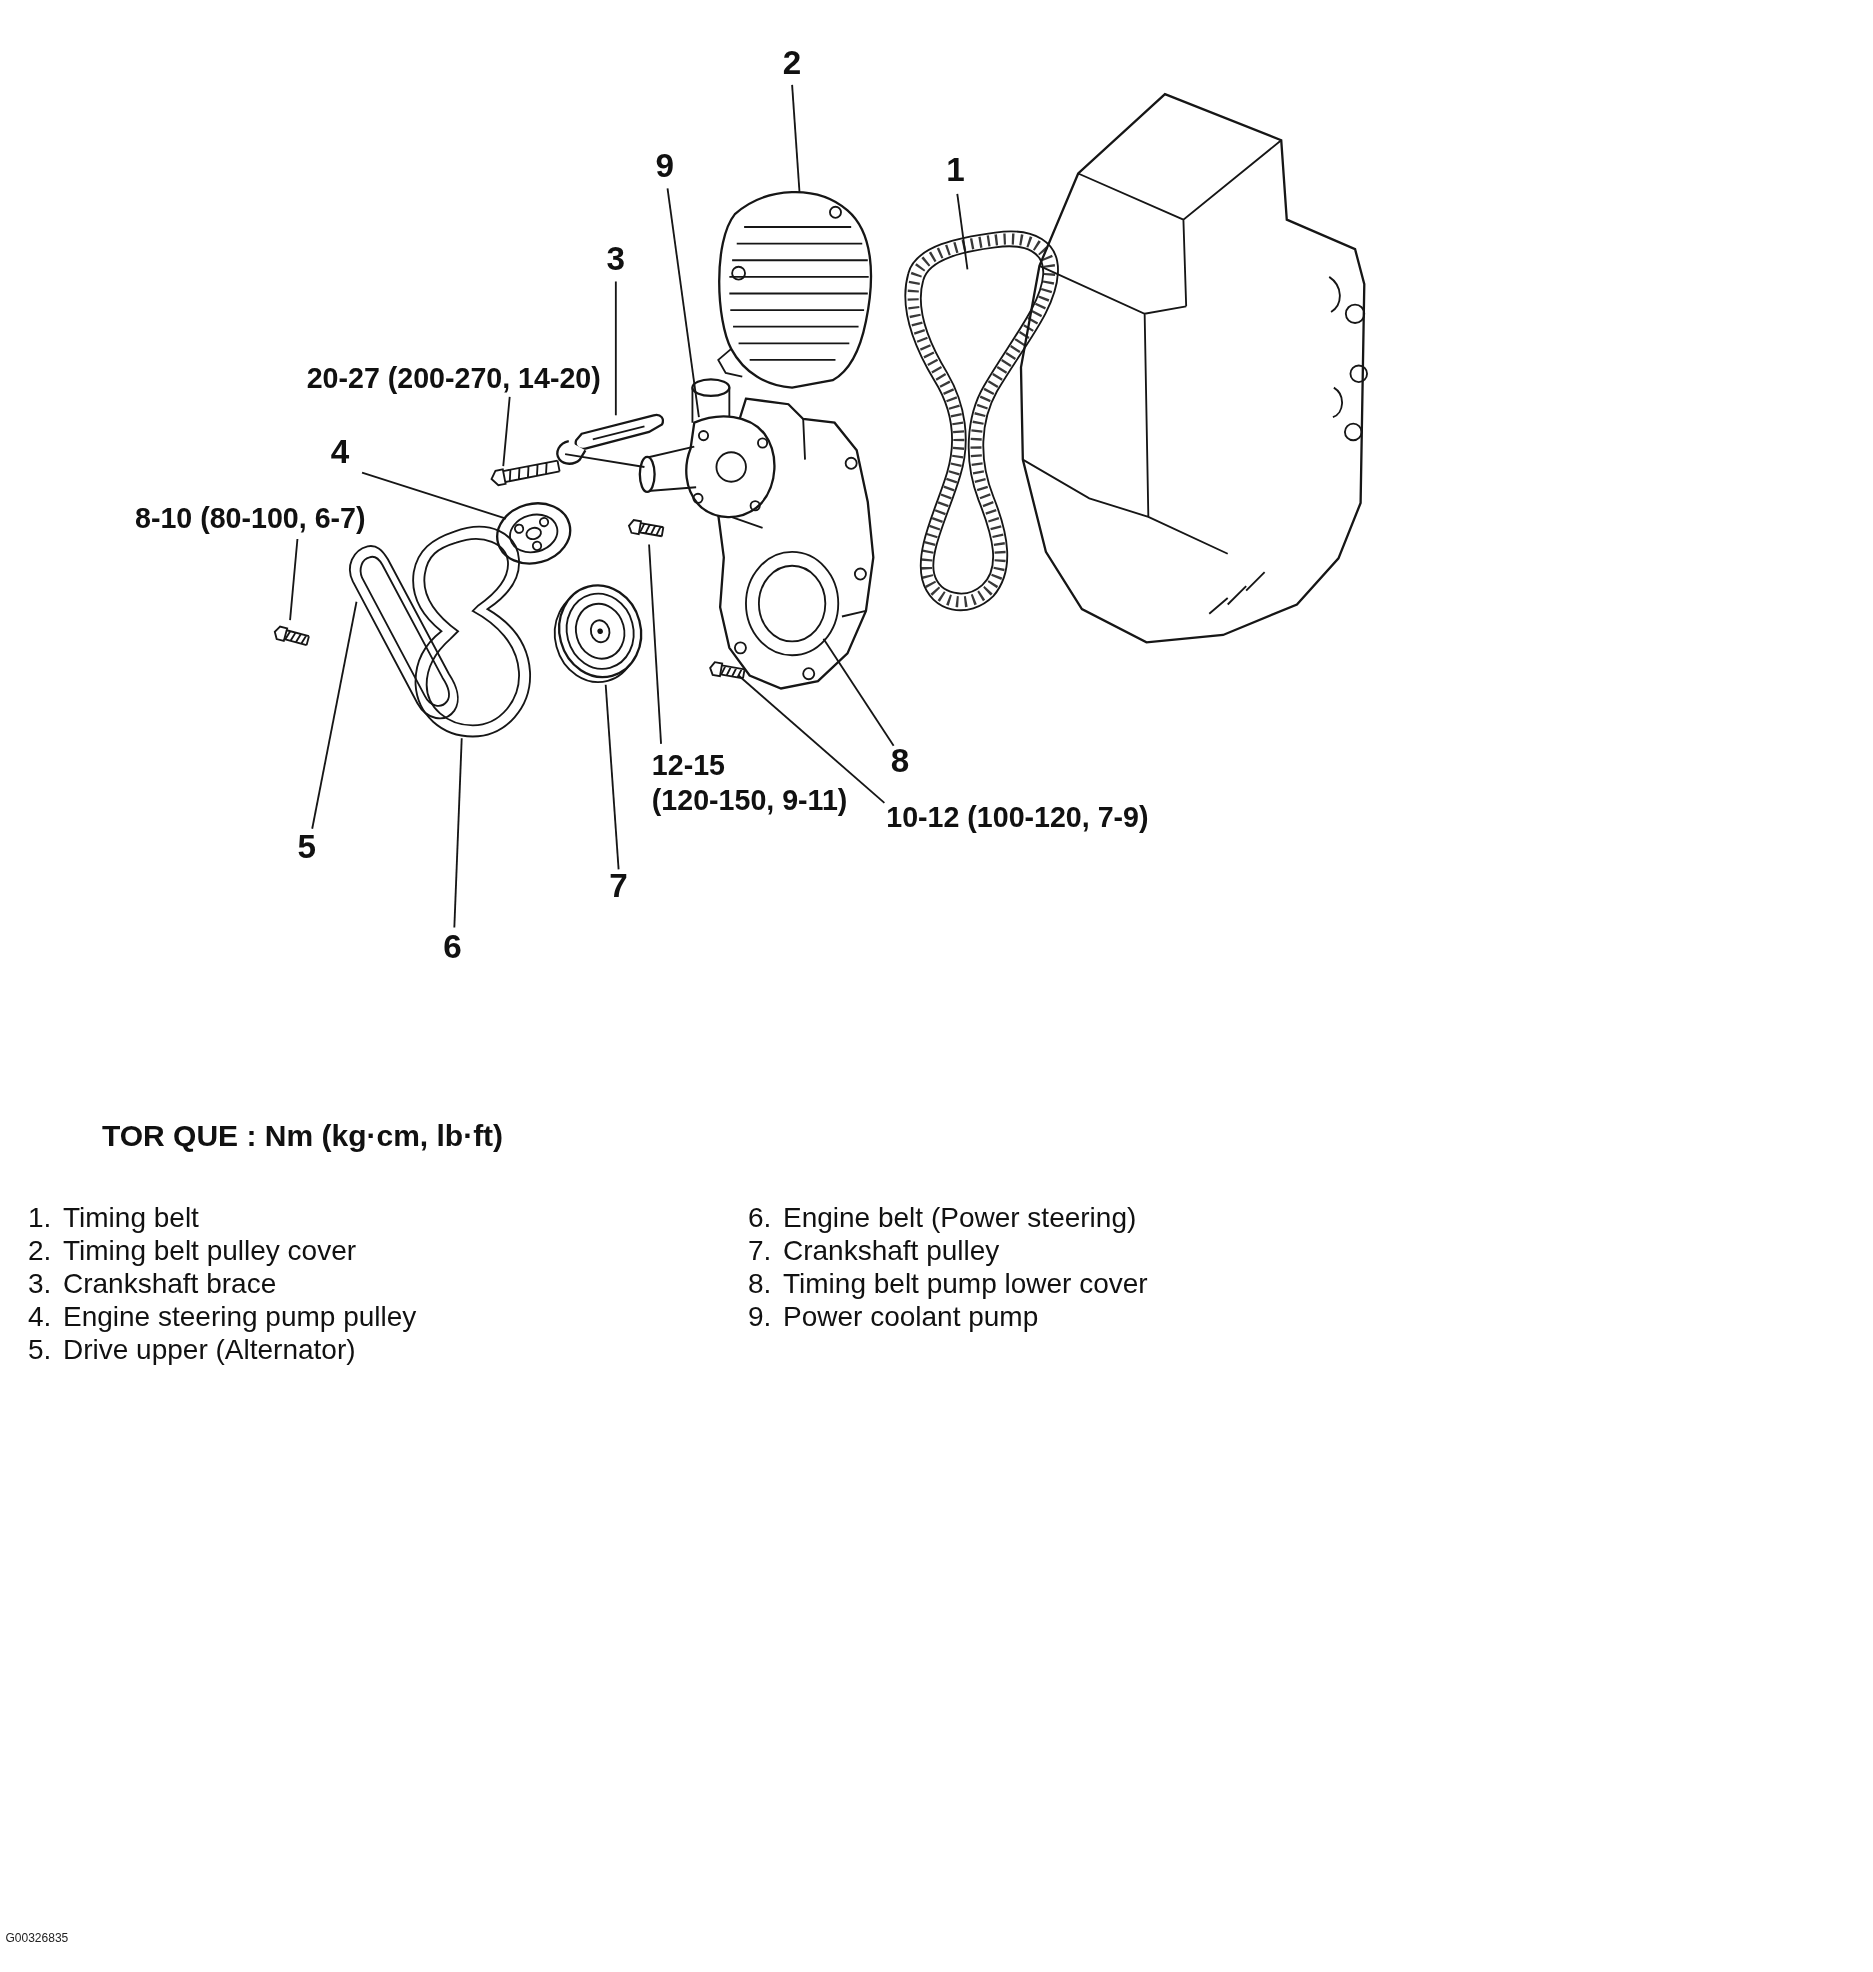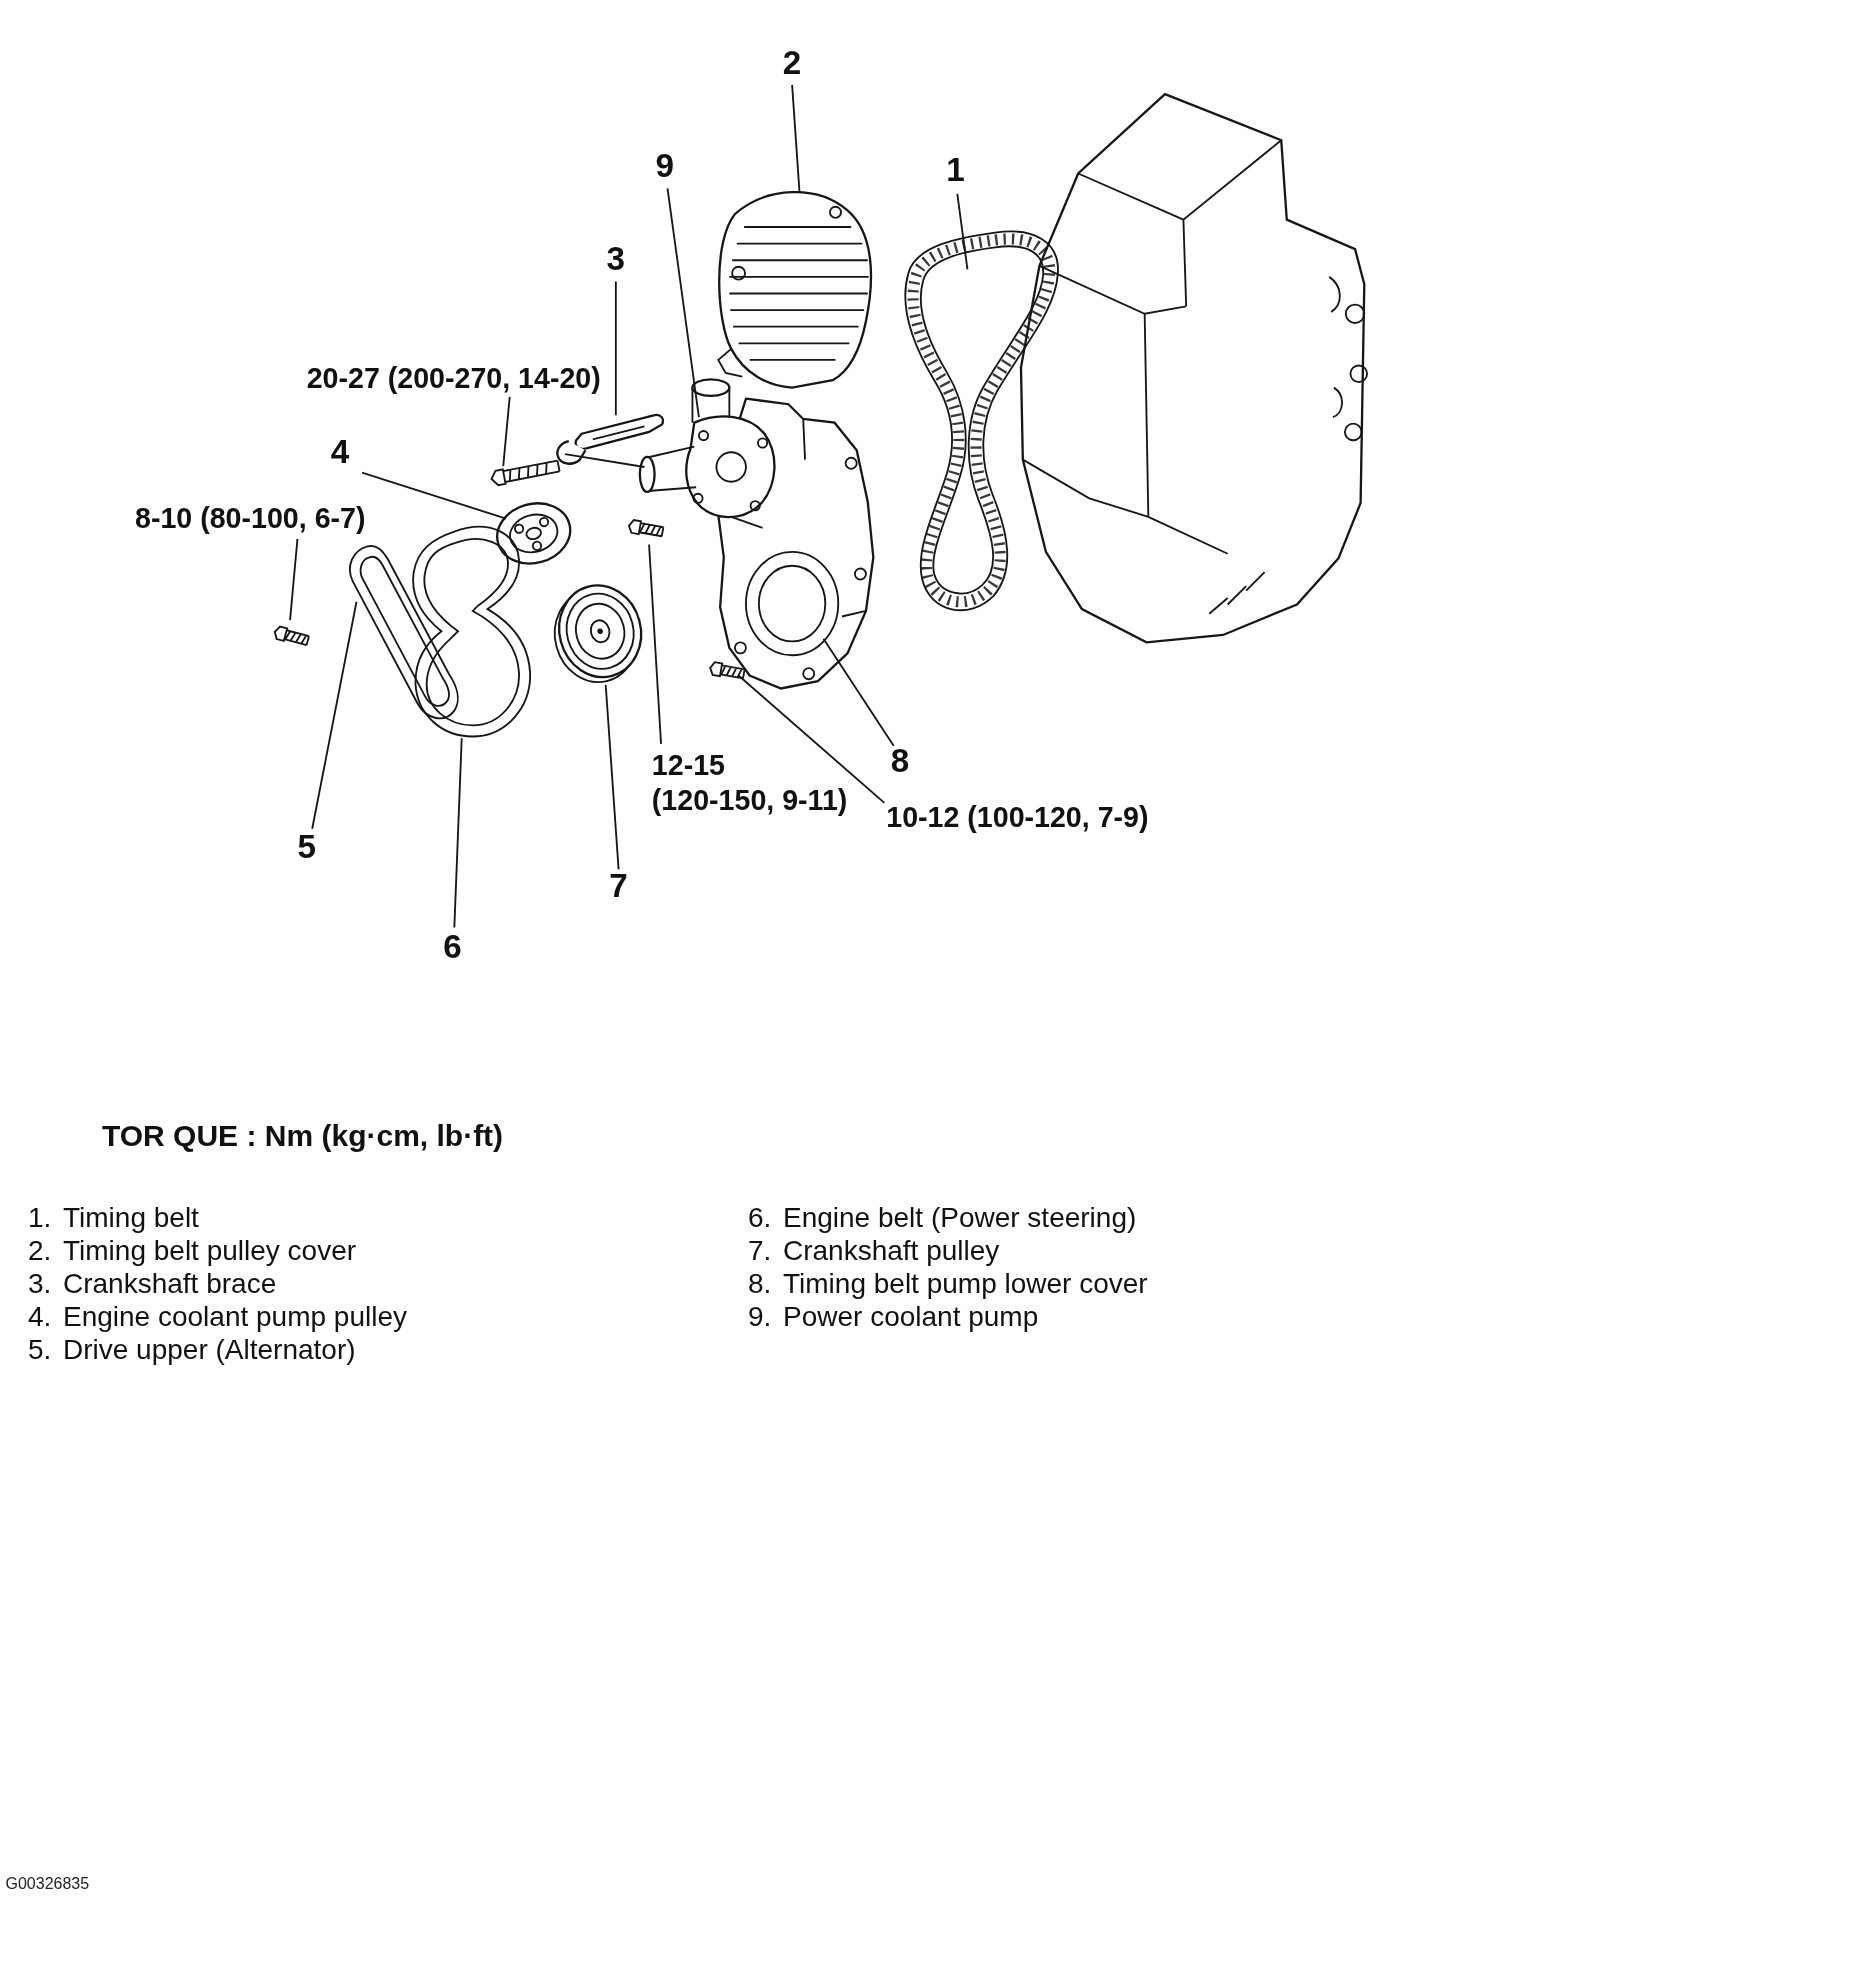--- a/index.html
+++ b/index.html
@@ -11,21 +11,21 @@
   svg text{fill:#111;}
   .callout{font-size:36px;font-weight:bold;text-anchor:middle;}
   .torque{font-size:31px;font-weight:bold;}
   .torque-title{
     position:absolute;left:72px;top:1119px;
     font-size:30px;font-weight:bold;white-space:nowrap;margin-left:30px;
   }
   .legend{position:absolute;left:0;top:1196px;width:1874px;font-size:28px;}
   .legend-row{position:absolute;display:flex;white-space:nowrap;}
   .legend-num{width:35px;}
-  .figure-code{position:absolute;left:5.5px;top:1875px;font-size:16px;color:#222;}
+  .figure-code{position:absolute;left:5.5px;top:1931px;font-size:12px;color:#222;}
   .part{fill:#ffffff;stroke:#161616;stroke-width:2.5;}
   .thin{fill:none;stroke:#161616;stroke-width:2;}
   .leader{stroke:#161616;stroke-width:2;fill:none;}
   .teeth{fill:none;stroke:#161616;stroke-width:12;stroke-dasharray:2.5 6.5;opacity:.85;}
 </style>
 </head>
 <body>
 
 <svg class="diagram-svg" width="1874" height="1089" viewBox="0 0 2030 1180" xmlns="http://www.w3.org/2000/svg">
 
@@ -170,21 +170,21 @@
   <div class="legend-row" style="left:28px;top:39px;">
       <span class="legend-num">2.</span>
       <span>Timing belt pulley cover</span>
     </div>
   <div class="legend-row" style="left:28px;top:72px;">
       <span class="legend-num">3.</span>
       <span>Crankshaft brace</span>
     </div>
   <div class="legend-row" style="left:28px;top:105px;">
       <span class="legend-num">4.</span>
-      <span>Engine coolant pump pulley</span>
+      <span>Engine steering pump pulley</span>
     </div>
   <div class="legend-row" style="left:28px;top:138px;">
       <span class="legend-num">5.</span>
       <span>Drive upper (Alternator)</span>
     </div>
   <div class="legend-row" style="left:748px;top:5.5px;">
       <span class="legend-num">6.</span>
       <span>Engine belt (Power steering)</span>
     </div>
   <div class="legend-row" style="left:748px;top:39px;">

